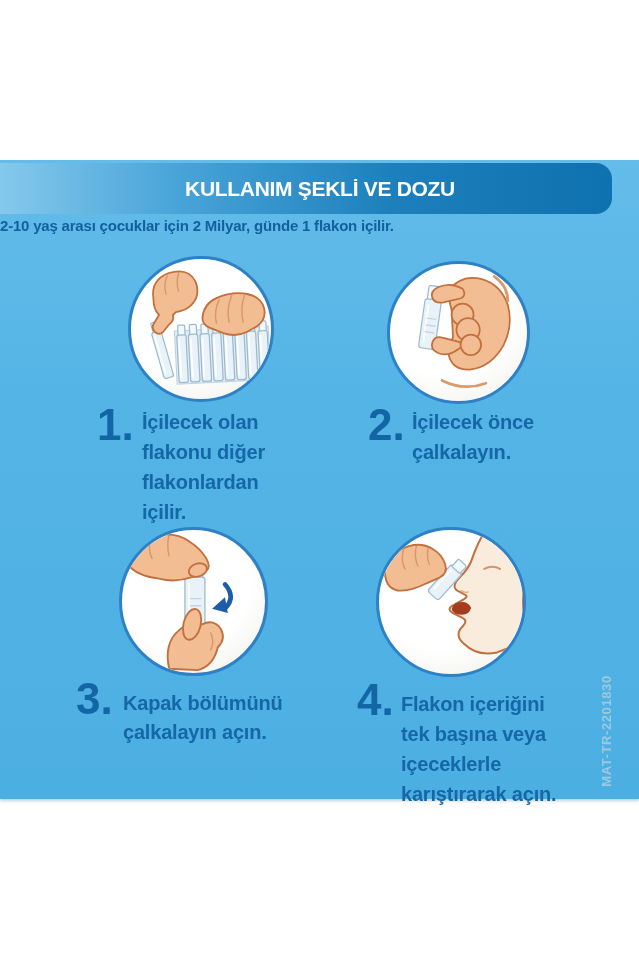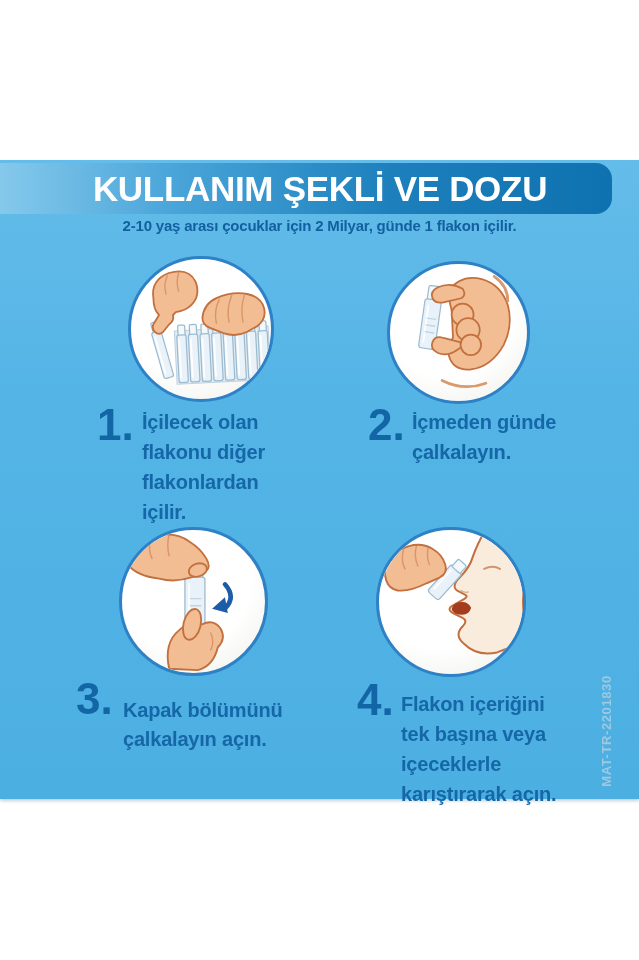--- a/index.html
+++ b/index.html
@@ -13,24 +13,24 @@
     box-shadow:0 2px 3px rgba(110,150,175,.45);
   }
   .band {
     position:absolute; left:0; top:3px; width:612px; height:51px;
     border-radius:0 16px 16px 0;
     background:linear-gradient(90deg, var(--band-left,#85c9ec) 0%, #4aa5d9 28%, #1d80bc 64%, var(--band-right,#0f72b0) 100%);
     display:flex; align-items:center; justify-content:center;
   }
   .title {
     margin:16px; padding-left:28px; color:var(--title-color,#ffffff);
-    font-size:35px; font-weight:bold; letter-spacing:-0.3px; white-space:nowrap;
+    font-size:21px; font-weight:bold; letter-spacing:-0.3px; white-space:nowrap;
   }
   .subtitle {
-    position:absolute; top:57px; left:0; width:639px; margin:0; text-align:center;
+    position:absolute; top:57px; left:0; width:639px; margin:0; 
     color:var(--subtitle-color,#12609f); font-size:15px; font-weight:bold; letter-spacing:-0.2px;
   }
   .circle {
     position:absolute; box-sizing:border-box; border-radius:50%;
     border:3px solid var(--circle-border,#2e81c5); overflow:hidden;
     background:radial-gradient(circle at 42% 35%, #ffffff 55%, #f4f4f0 82%, #ebeee7 100%);
   }
   .circle svg { display:block; width:100%; height:100%; }
   .c1 { left:128px; top:96px;  width:146px; height:146px; }
   .c2 { left:387px; top:101px; width:143px; height:143px; }
@@ -43,21 +43,21 @@
   .n1 { left:97px;  top:243px; }
   .n2 { left:368px; top:243px; }
   .n3 { left:76px;  top:517px; }
   .n4 { left:357px; top:518px; }
   .txt {
     position:absolute; color:var(--step-text,#1567a7);
     font-size:20px; font-weight:bold; letter-spacing:-0.2px; line-height:30px;
   }
   .t1 { left:142px; top:247px; }
   .t2 { left:412px; top:247px; }
-  .t3 { left:123px; top:529px; line-height:29px;margin-top:7px; }
+  .t3 { left:123px; top:529px; line-height:29px; }
   .t4 { left:401px; top:529px; }
   .side-code {
     position:absolute; left:606px; top:571px; white-space:nowrap;
     transform:translate(-50%,-50%) rotate(-90deg);
     color:var(--side-code-color,#9cc8e0); font-size:13px; font-weight:bold; letter-spacing:0.6px;
   }
   
   .skin      { fill:var(--skin,#f3bd94); stroke:var(--skin-outline,#c2703e); stroke-width:1.3; stroke-linejoin:round; stroke-linecap:round; }
   .skin-line { fill:none; stroke:var(--skin-outline,#c2703e); stroke-width:1; opacity:.5; stroke-linecap:round; }
   .face      { fill:#f9ecdd; stroke:var(--skin-outline,#c2703e); stroke-width:1.4; stroke-linejoin:round; }
@@ -169,21 +169,21 @@
           <circle class="skin" cx="53" cy="37" r="8"></circle>
           <circle class="skin" cx="57" cy="48" r="8.5"></circle>
           <circle class="skin" cx="59" cy="59" r="7.5"></circle>
         </g>
         <path class="motion" d="M76,9 Q86,16 86,27"></path>
         <path class="motion" d="M38,85 Q54,93 70,87"></path>
       </svg>
     </div>
     <div class="num n2">2.</div>
     <div class="txt t2">
-      <div>İçmeden günde</div>
+      <div>İçilecek önce</div>
       <div>çalkalayın.</div>
     </div>
 
     <div class="circle c3">
       <svg viewBox="0 0 100 100" aria-hidden="true">
         <g>
           <rect class="vial-cap" x="45.5" y="22" width="11" height="12" rx="1.5"></rect>
           <path class="vial-line" d="M48.5,23.5 v9 M51.5,23.5 v9 M54.5,23.5 v9"></path>
           <rect class="vial-body" x="44" y="33" width="14" height="40" rx="2"></rect>
           <line class="vial-hi" x1="47" y1="37" x2="47" y2="69"></line>

